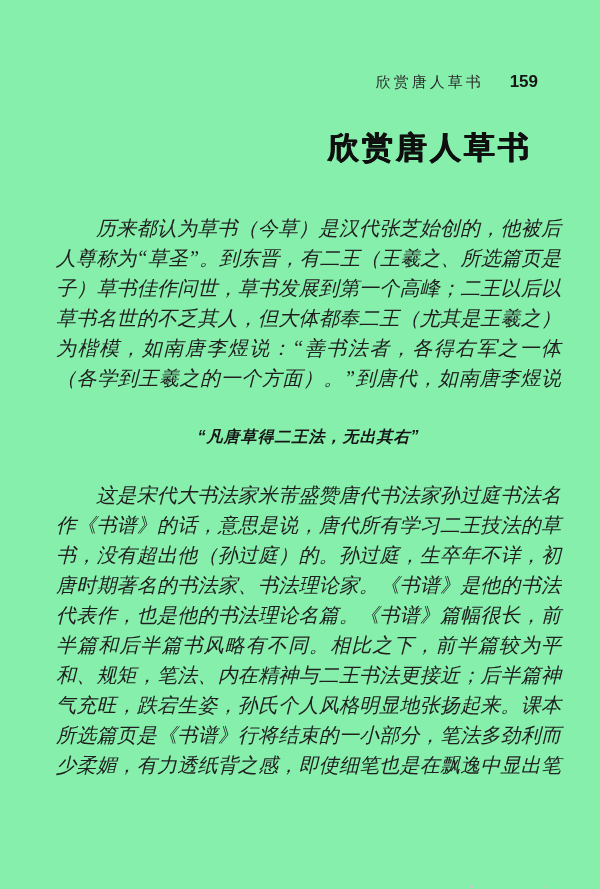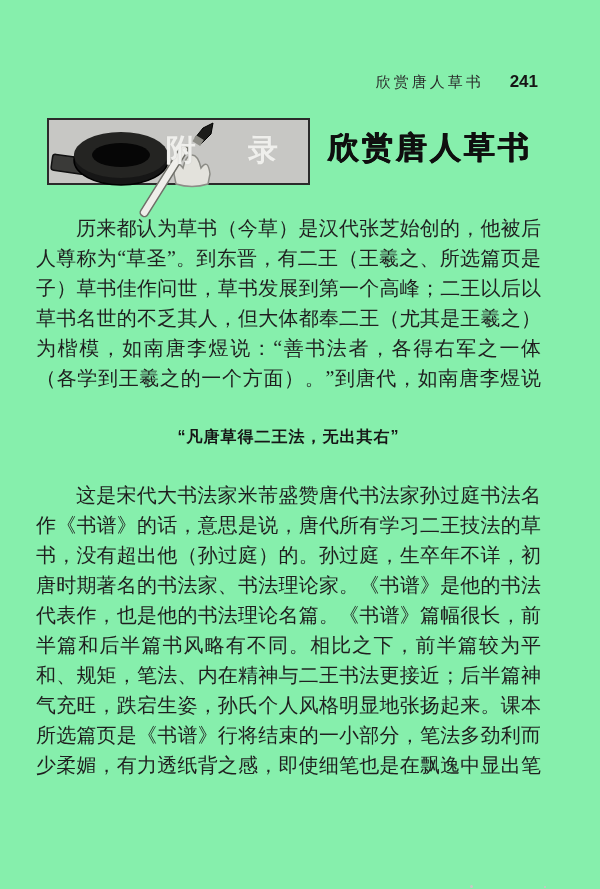--- a/index.html
+++ b/index.html
@@ -52,21 +52,21 @@
   .section-title {
     position:absolute; top:127px; left:328px; width:235px;
     font-size:31px; font-weight:900; letter-spacing:3px;
     color:#0f0f0f;
     font-family:"Liberation Sans", sans-serif;
     text-shadow:0.6px 0 0 #0f0f0f, -0.6px 0 0 #0f0f0f;
     white-space:nowrap;
   }
   
   .body-text {
-    position:absolute; left:36px; top:213px; width:505px;
+    position:absolute; left:56px; top:213px; width:505px;font-style:italic;
   }
   .para { font-size:20px; line-height:30px; }
   .line { text-align:justify; text-align-last:justify; }
   .line.last { text-align-last:left; }
   .line.ind { text-indent:2em; }
   .subhead {
     margin-top:29px; margin-bottom:28px;
     text-align:center;
     font-size:16px; line-height:30px; font-weight:bold;
     letter-spacing:1px; color:#161616;
@@ -77,46 +77,23 @@
   .speck.s1 { width:3px; height:3px; left:470px; top:885px; }
   .speck.s2 { width:2px; height:2px; left:544px; top:886px; }
 </style>
 </head>
 <body>
 
 <div class="page">
 
   <div class="running-header">
     <span class="htitle">欣赏唐人草书</span>
-    <span class="pagenum">241</span>
+    <span class="pagenum">159</span>
   </div>
 
-  <div class="banner">
-    <svg class="art" viewBox="0 0 175 102" xmlns="http://www.w3.org/2000/svg">
-
-      <g>
-        <rect x="2" y="32" width="34" height="16" rx="3" fill="#3a3a38" stroke="#111" stroke-width="1.5" transform="rotate(8 2 32)"></rect>
-
-        <ellipse cx="70" cy="38" rx="47" ry="25" fill="#161616" stroke="#000" stroke-width="1.5"></ellipse>
-        <ellipse cx="70" cy="33" rx="47" ry="23" fill="#242422"></ellipse>
-        <ellipse cx="70" cy="33" rx="29" ry="12" fill="#060606"></ellipse>
-      </g>
-
-      <g>
-        <path d="M123,52 q2,-16 9,-6 q3,-13 9,-13 q6,0 9,13 q7,-10 9,6 l-2,10 q-16,5 -32,0 z" fill="#e3e2dc" stroke="#8c8c86" stroke-width="1.5"></path>
-      </g>
-
-      <g>
-        <rect x="109" y="18" width="8" height="82" rx="3.5" fill="#efeeea" stroke="#6f6f68" stroke-width="1.5" transform="rotate(32 113 59)"></rect>
-        <polygon points="152,6 162,1 160,12 150,22 144,16" fill="#1c1c1a" stroke="#000" stroke-width="1"></polygon>
-        <rect x="143" y="15" width="9" height="7" fill="#8d8d86" transform="rotate(32 147 18)"></rect>
-      </g>
-    </svg>
-    <span class="banner-label">附 录</span>
-  </div>
 
   <div class="section-title">欣赏唐人草书</div>
 
   <div class="body-text">
 
     <div class="para">
       <div class="line ind">历来都认为草书（今草）是汉代张芝始创的，他被后</div>
       <div class="line">人尊称为“草圣”。到东晋，有二王（王羲之、所选篇页是</div>
       <div class="line">子）草书佳作问世，草书发展到第一个高峰；二王以后以</div>
       <div class="line">草书名世的不乏其人，但大体都奉二王（尤其是王羲之）</div>

